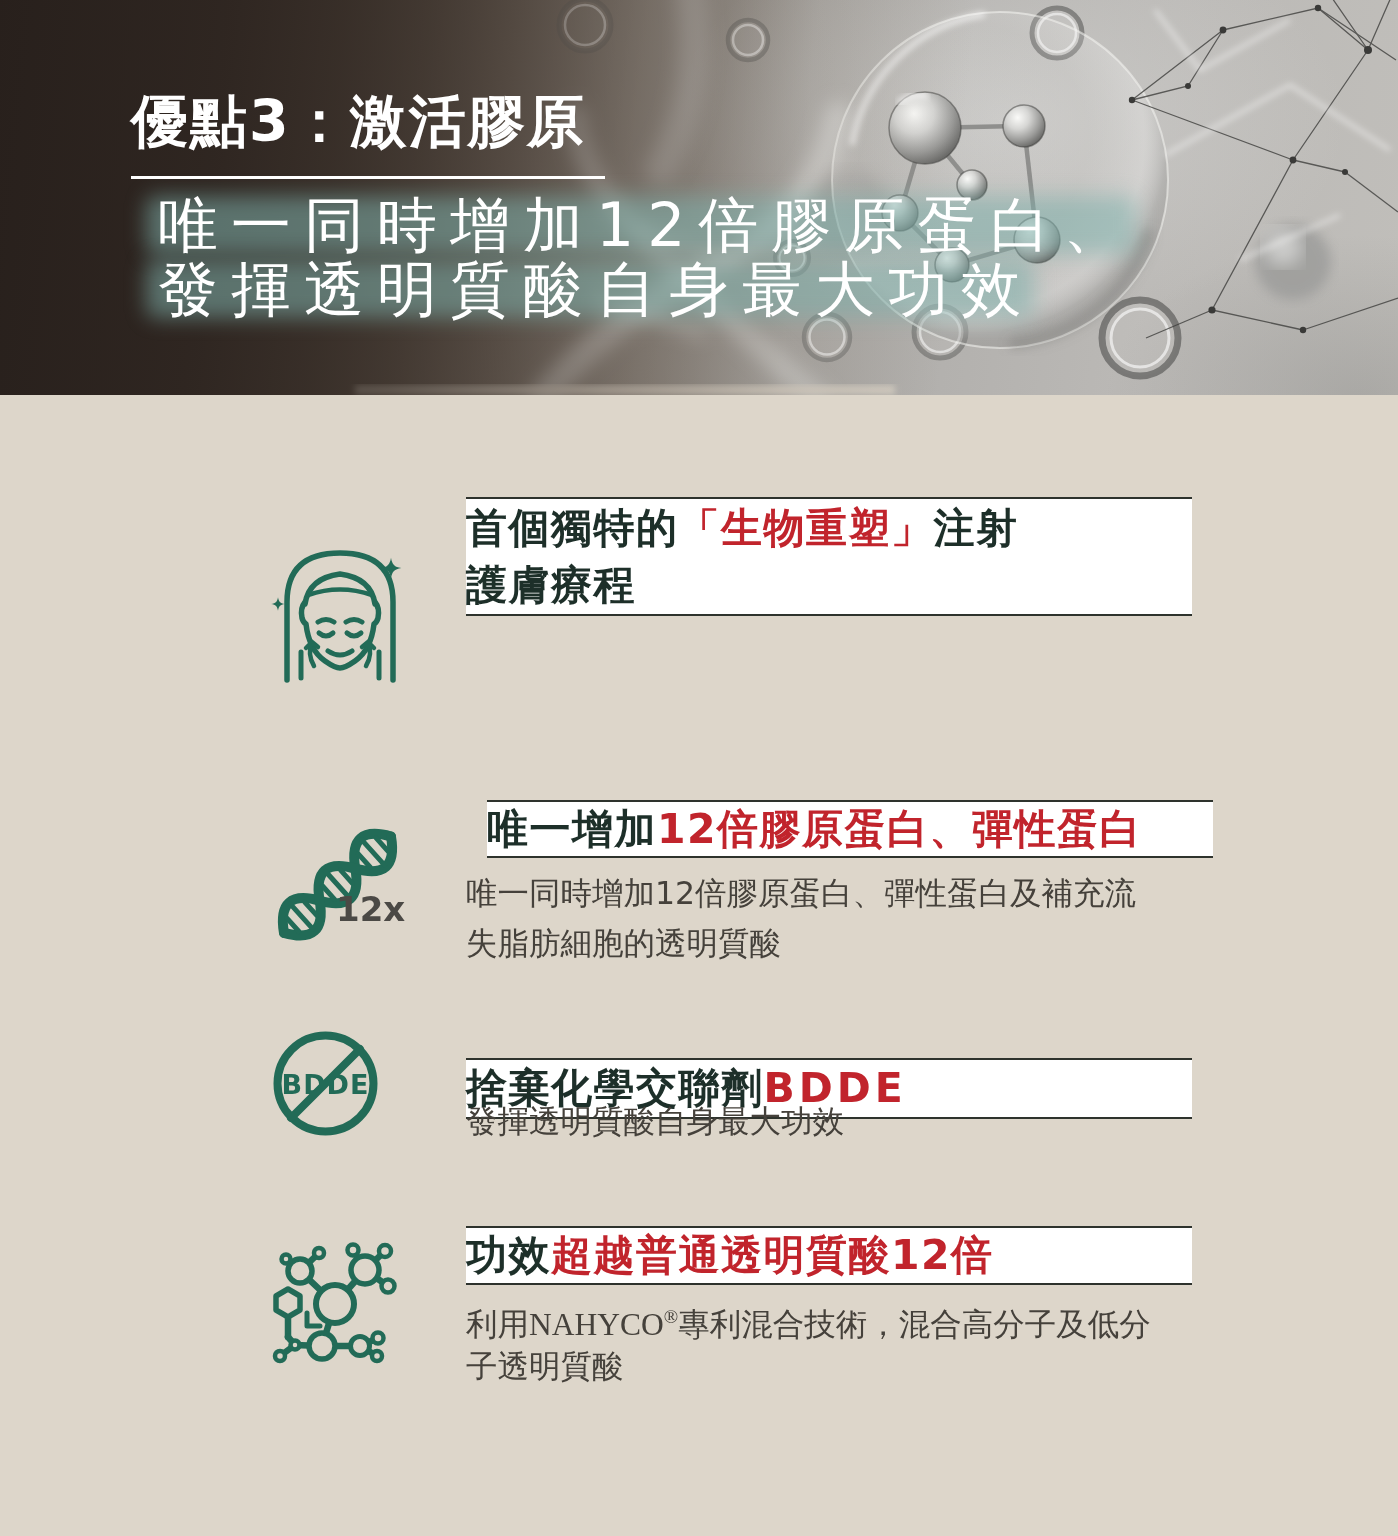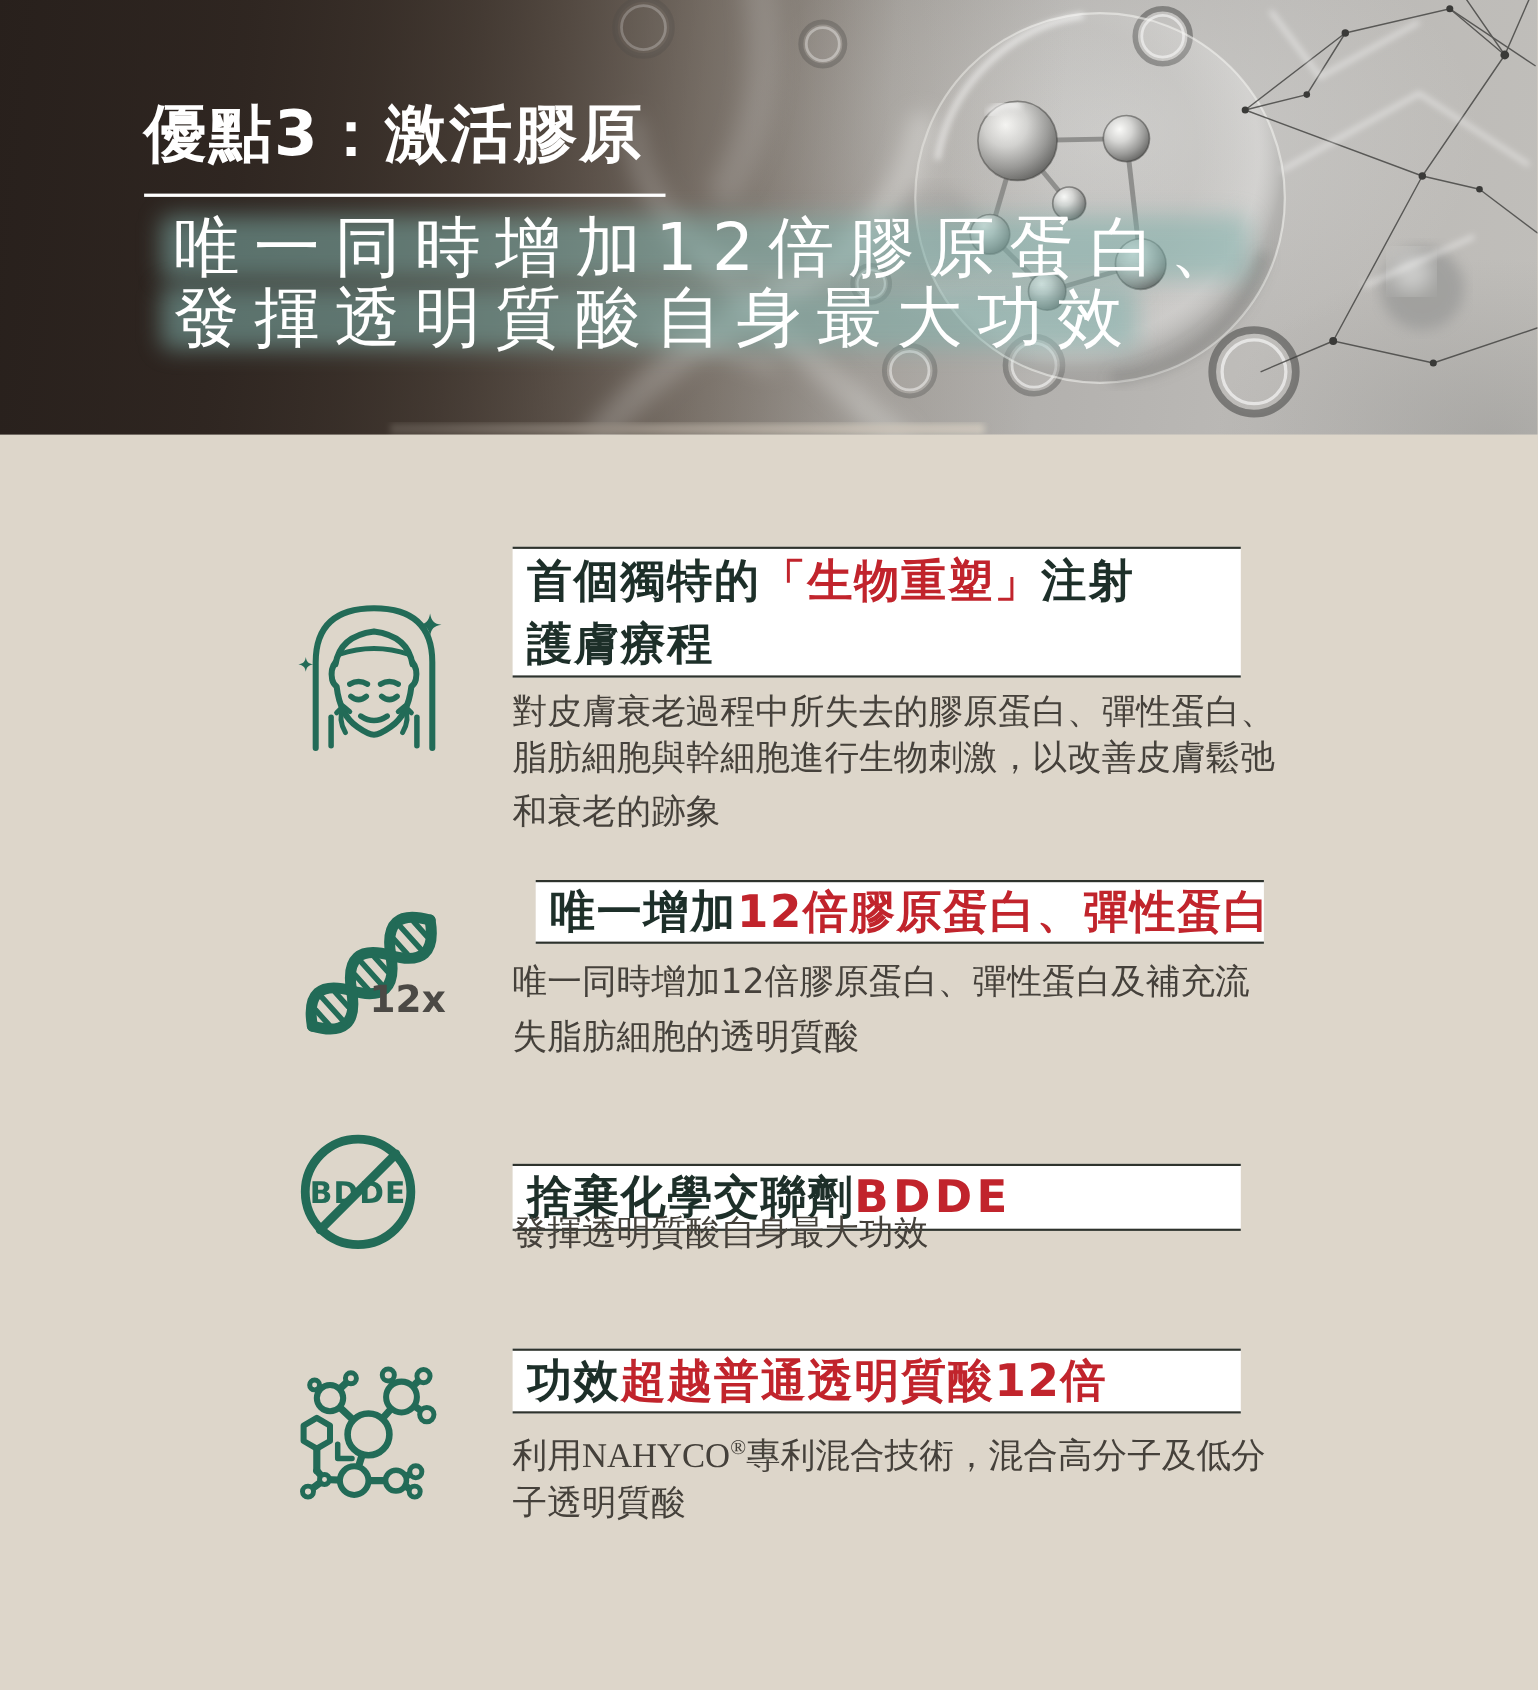--- a/index.html
+++ b/index.html
@@ -19,22 +19,22 @@
   .banner-title{position:absolute;left:131px;top:84px;font-size:57px;font-weight:800;
     color:#ffffff;letter-spacing:2px;white-space:nowrap;}
   .banner-rule{position:absolute;left:131px;top:176px;width:474px;height:3px;background:#ffffff;}
   .banner-subtitle{position:absolute;left:158px;top:193px;font-size:60px;font-weight:400;
     color:#ffffff;letter-spacing:13px;line-height:64px;white-space:nowrap;}
   .glow-line{position:relative;display:inline-block;}
   .glow-line::before{content:"";position:absolute;left:-12px;right:0px;top:3px;bottom:3px;
     background:rgba(127,176,171,.55);filter:blur(10px);border-radius:10px;z-index:-1;}
   
   .icon-box{position:absolute;}
-  .title-box{position:absolute;left:466px;width:662px;box-sizing:border-box;background:#ffffff;
-    border-top:2px solid #2E332D;border-bottom:2px solid #2E332D;padding-left:13px;
+  .title-box{position:absolute;left:466px;width:726px;box-sizing:border-box;background:#ffffff;
+    border-top:2px solid #2E332D;border-bottom:2px solid #2E332D;
     font-size:41px;font-weight:700;color:#1D2F29;letter-spacing:1.5px;
     display:flex;flex-direction:column;justify-content:center;white-space:nowrap;}
   .hl{color:#C1242C;}
   .desc{position:absolute;left:466px;width:700px;font-size:31.5px;line-height:42px;
     color:#45413B;letter-spacing:0;}
   .desc sup{font-size:19px;}
   .i-label-12x{position:absolute;left:74px;top:77px;font-size:34px;font-weight:700;color:#4B4945;}
 </style>
 </head>
 <body>
@@ -196,21 +196,20 @@
       <path d="M 49 126 Q 42 114 47 102 M 47 102 L 41 108 M 47 102 L 53 107" stroke-width="4.5"></path>
       <path d="M 101 126 Q 108 114 103 102 M 103 102 L 109 108 M 103 102 L 97 107" stroke-width="4.5"></path>
       <path d="M0,-9 C1,-3 3,-1 9,0 C3,1 1,3 0,9 C-1,3 -3,1 -9,0 C-3,-1 -1,-3 0,-9" transform="translate(13,64) scale(0.75)" fill="#226B57" stroke="none"></path>
       <path d="M0,-9 C1,-3 3,-1 9,0 C3,1 1,3 0,9 C-1,3 -3,1 -9,0 C-3,-1 -1,-3 0,-9" transform="translate(126,28) scale(1.15)" fill="#226B57" stroke="none"></path>
     </svg>
   </div>
   <div class="title-box" style="top:497px;height:119px;line-height:57px;">
     <div><span>首個獨特的</span><span class="hl">「生物重塑」</span><span>注射</span></div>
     <div>護膚療程</div>
   </div>
-  <div class="desc" style="top:626px;"><span>對皮膚衰老過程中所失去的膠原蛋白、彈性蛋白、脂肪細胞與幹細胞進行生物刺激，以改善皮膚鬆弛和衰老的跡象</span><sup></sup><span></span></div>
 
   <div class="icon-box" style="left:262px;top:812px;width:150px;height:120px;text-align:right;">
     <svg width="150" height="150" viewBox="0 0 150 150" fill="none" stroke="#226B57" stroke-linecap="round">
       <g transform="translate(2,2) rotate(-42 72 72)">
         <path d="M 2 72 Q 26 34 50 72 Q 74 110 98 72 Q 122 34 146 72" stroke-width="10"></path>
         <path d="M 2 72 Q 26 110 50 72 Q 74 34 98 72 Q 122 110 146 72" stroke-width="10"></path>
         <g stroke-width="5">
           <line x1="14" y1="63" x2="14" y2="81"></line>
             <line x1="26" y1="55" x2="26" y2="89"></line>
             <line x1="38" y1="63" x2="38" y2="81"></line>

